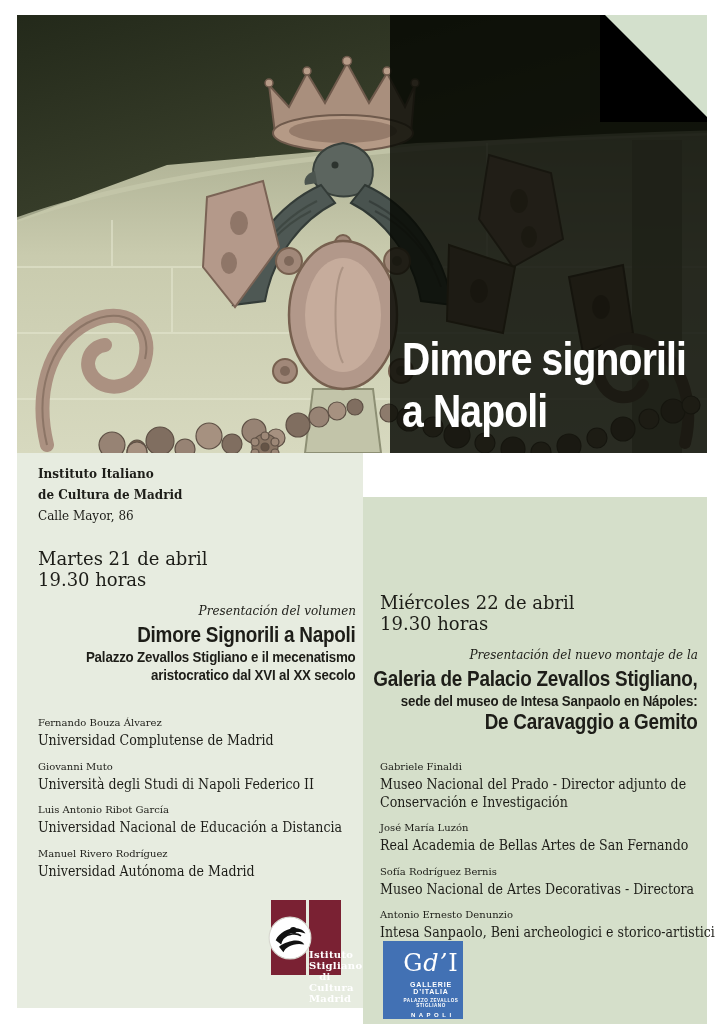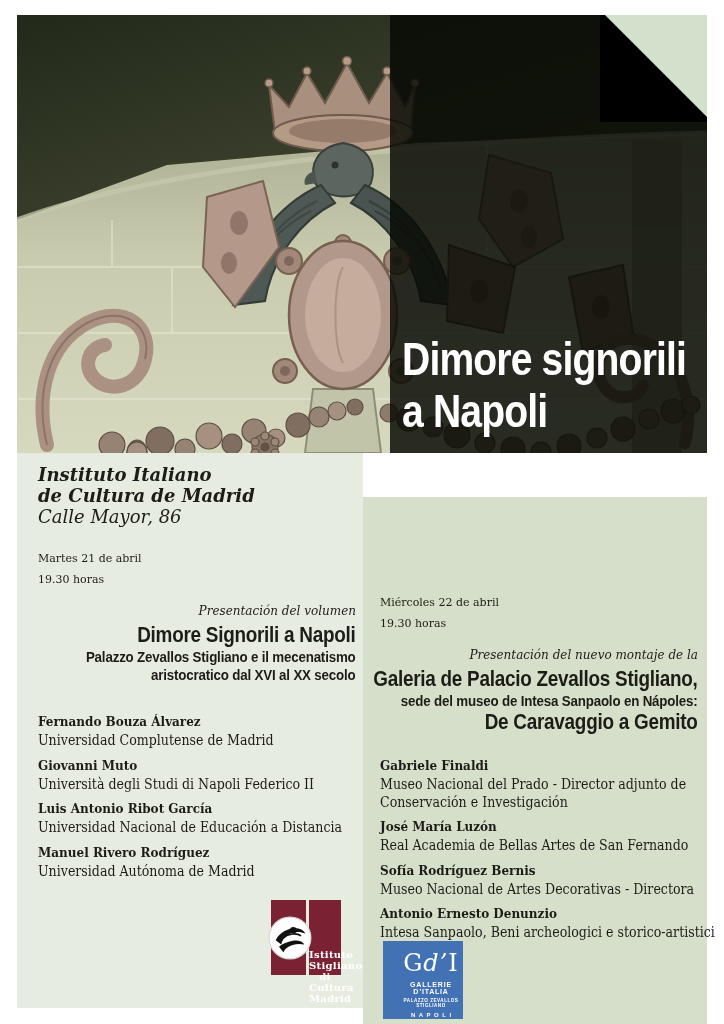--- a/index.html
+++ b/index.html
@@ -15,40 +15,40 @@
                  font-family:"Liberation Sans", sans-serif; font-weight:700;
                  font-size:46px; line-height:52px; letter-spacing:-1px;
                  transform:scaleX(.85); transform-origin:0 0; white-space:nowrap; }
 
   
   .info { position:relative; width:690px; height:555px; }
   .col { position:absolute; top:0; height:555px; }
   .col-left  { left:0;   width:346px; background:#e7ece0; }
   .col-right { left:346px; width:344px; background:#d5dfca;margin-top:44px; }
 
-  .venue { position:absolute; left:21px; top:11px; font-size:18px; line-height:21px;font-style:italic; }
+  .venue { position:absolute; left:21px; top:11px; font-size:12px; line-height:21px; }
   .venue .vname { font-weight:bold; }
-  .date-block { position:absolute; top:95px; font-size:11px; line-height:21px; }
+  .date-block { position:absolute; top:95px; font-size:18px; line-height:21px; }
   .col-left  .date-block { left:21px; }
   .col-right .date-block { left:17px; }
 
   .pres { position:absolute; top:147px; text-align:right; white-space:nowrap; }
   .col-left  .pres { right:7px; }
   .col-right .pres { right:9px; }
   .pres .kicker { font-style:italic; font-size:12px; line-height:22px; margin-bottom:1px; }
   .pres .big { font-family:"Liberation Sans", sans-serif; font-weight:600; font-size:21.5px;
                line-height:25px; letter-spacing:-0.3px; transform:scaleX(.88); transform-origin:100% 50%; }
   .pres .sub { font-family:"Liberation Sans", sans-serif; font-weight:bold; font-size:15.5px;
                line-height:18px; letter-spacing:-0.2px; transform:scaleX(.86); transform-origin:100% 50%; }
 
   .speakers { position:absolute; top:260px; }
   .col-left  .speakers { left:21px; }
   .col-right .speakers { left:17px; }
   .speaker { margin-bottom:7px; }
-  .sp-name { font-weight:bold; font-size:12px; line-height:19px; }
+  .sp-name { font-weight:normal; font-size:10px; line-height:19px; }
   .sp-aff  { font-size:14px; line-height:17.5px; white-space:nowrap;
              transform:scaleX(.9); transform-origin:0 50%; }
 
   
   .iic-logo { position:absolute; left:254px; top:447px; width:70px; height:75px; }
   .iic-rect { position:absolute; top:0; height:75px; background:#7a2133; }
   .iic-rect.l { left:0; width:35px; }
   .iic-rect.r { left:38px; width:32px; }
   .iic-emblem { position:absolute; left:-3px; top:16px; width:44px; height:44px; }
   .iic-text { position:absolute; left:38px; top:8px; width:32px; text-align:center;

